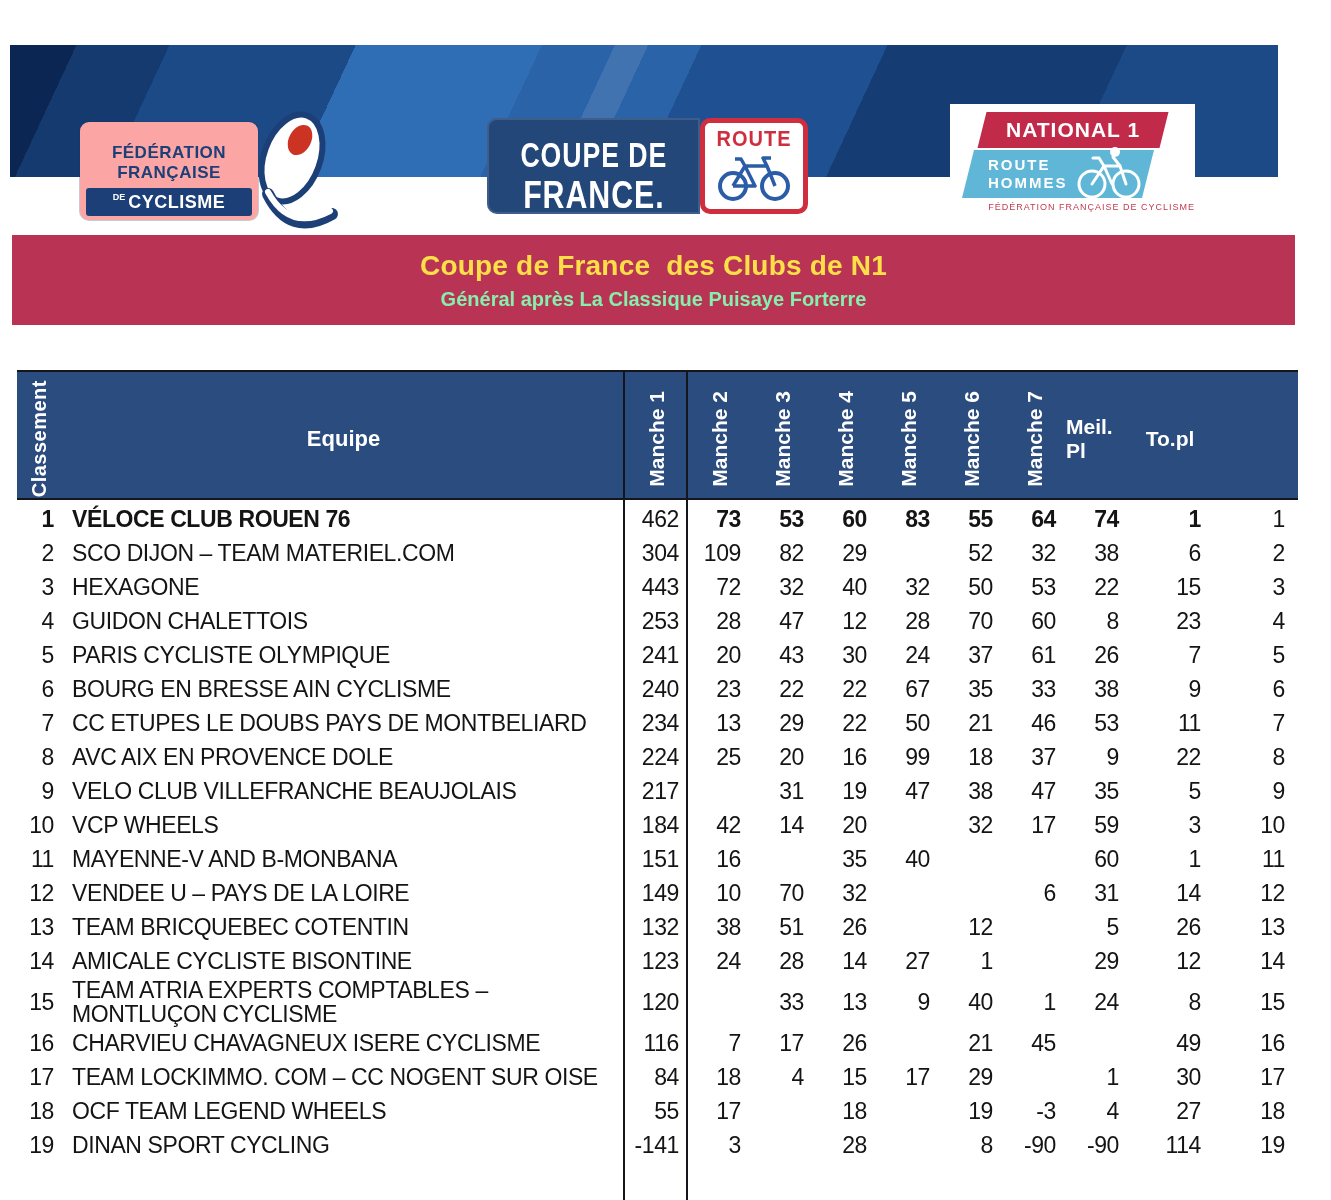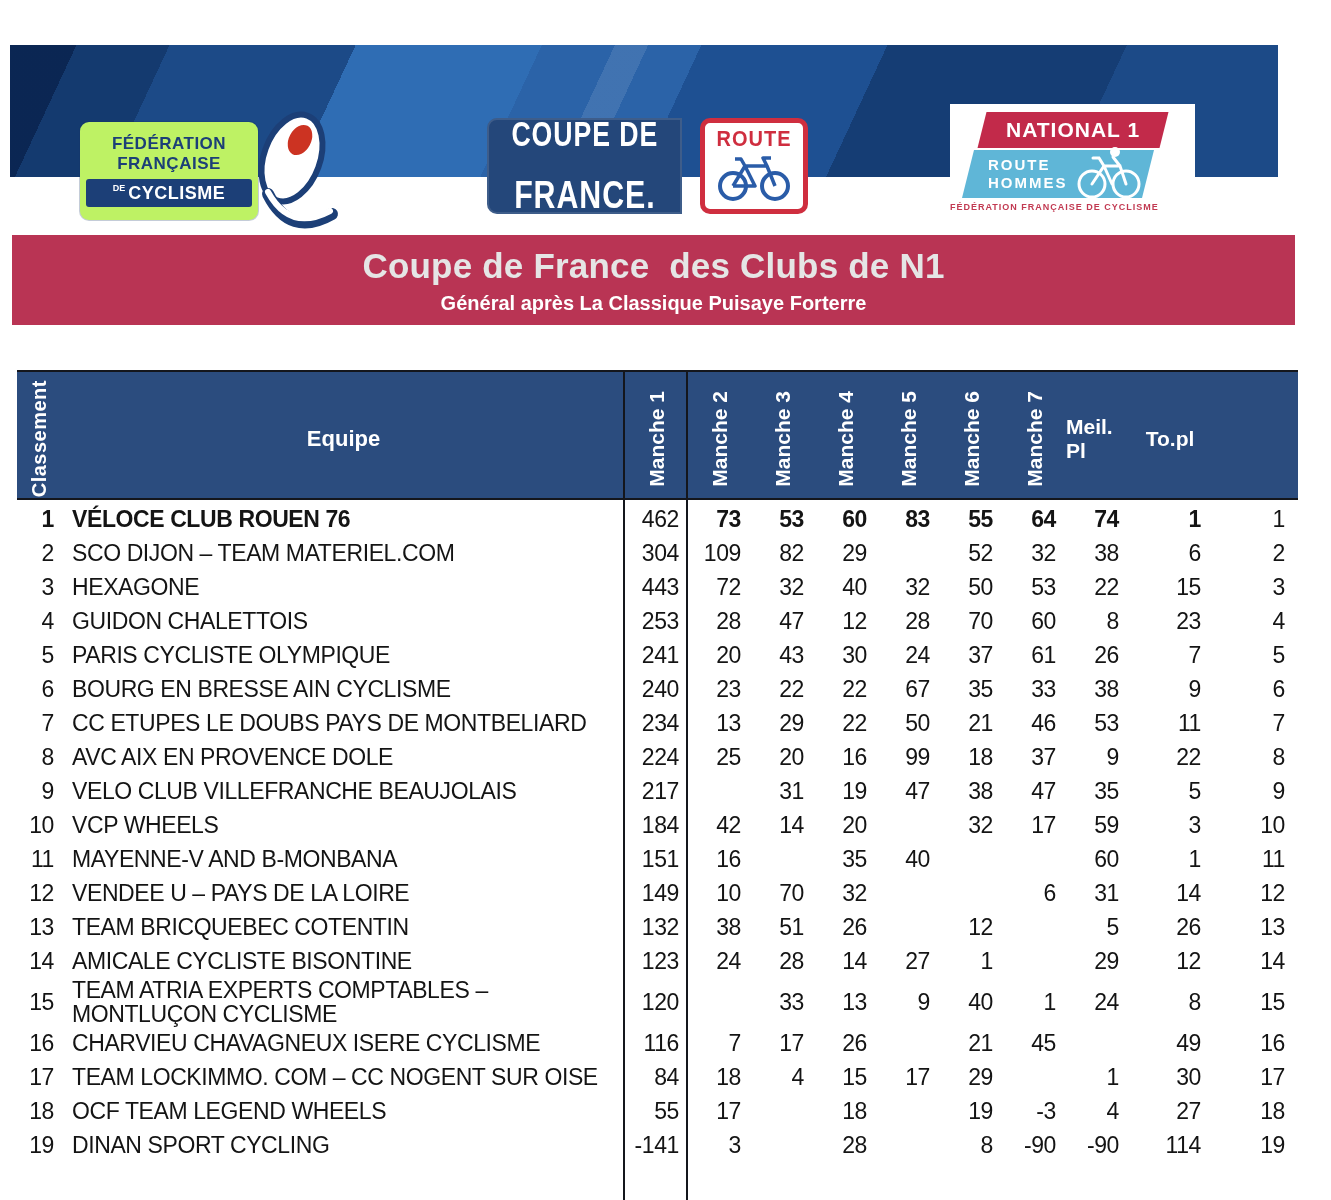--- a/index.html
+++ b/index.html
@@ -10,54 +10,54 @@
   
   .banner {
     position:absolute; left:10px; top:45px; width:1268px; height:132px;
     background:
       linear-gradient(115deg, rgba(10,36,80,.9) 0 5%, rgba(10,36,80,0) 5%),
       linear-gradient(115deg, transparent 0 45.5%, rgba(255,255,255,.10) 45.5% 48%, transparent 48%),
       linear-gradient(115deg,#143a6f 0 12%,#1c4a87 12% 26%,#2f6db4 26% 40%,#2b63a8 40% 52%,#1e5092 52% 66%,#153d74 66% 84%,#1c4a87 84% 100%);
   }
   
   .ffc-logo { position:absolute; left:80px; top:116px; width:250px; height:120px; }
-  .ffc-plate { position:absolute; left:0; top:6px; width:178px; height:98px; background:#bef264; border-radius:9px;
-    box-shadow:0 0 0 1px rgba(20,50,100,.25); padding-top:12px; text-align:center; }
+  .ffc-plate { position:absolute; left:0; top:6px; width:178px; height:98px; background:#fca5a5; border-radius:9px;
+    box-shadow:0 0 0 1px rgba(20,50,100,.25); padding-top:21px; text-align:center; }
   .ffc-l1,.ffc-l2 { color:#1c3f77; font-weight:700; font-size:17px; letter-spacing:.5px; line-height:1.15; }
   .ffc-bar { margin:6px 6px 0 6px; background:#1c3f77; border-radius:3px; height:28px;
     display:flex; align-items:center; justify-content:center; gap:3px; }
   .ffc-de { color:#fff; font-weight:700; font-size:9px; align-self:flex-start; margin-top:4px; }
   .ffc-l3 { color:#fff; font-weight:700; font-size:18px; letter-spacing:.5px; }
   .ffc-swoosh { position:absolute; left:160px; top:-10px; }
   
-  .coupe-plate { position:absolute; left:487px; top:118px; width:195px; height:96px; background:#24477a;
+  .coupe-plate { position:absolute; left:487px; top:118px; width:213px; height:96px; background:#24477a;
     border-radius:10px 0 0 10px; box-shadow:inset 0 0 0 2px rgba(255,255,255,.12);
-    display:flex; flex-direction:column; align-items:center; justify-content:space-between; }
+    display:flex; flex-direction:column; align-items:center; justify-content:flex-end; }
   .coupe-l1 { color:#fff; font-weight:700; font-size:29px; letter-spacing:1px; transform:scale(.92,1.18); }
   .coupe-l2 { color:#fff; font-weight:700; font-size:33px; letter-spacing:1px; transform:scale(.92,1.18); margin-top:4px; }
   .route-badge { position:absolute; left:700px; top:118px; width:108px; height:96px; background:#fff;
     border:5px solid #cf2e3f; border-radius:10px; display:flex; flex-direction:column; align-items:center; }
   .route-label { color:#cf2e3f; font-weight:700; font-size:20px; letter-spacing:1px; margin-top:4px; transform:scaleY(1.1); }
   
   .nat-plate { position:absolute; left:950px; top:104px; width:245px; height:110px; background:#fff; }
   .nat-red { position:absolute; left:32px; top:8px; width:182px; height:36px; background:#c22a4a;
     transform:skewX(-14deg); display:flex; align-items:center; justify-content:center; }
   .nat-title { color:#fff; font-weight:700; font-size:21px; letter-spacing:1px; transform:skewX(14deg); }
   .nat-blue { position:absolute; left:18px; top:46px; width:180px; height:48px; background:#5fb6d7;
     transform:skewX(-14deg); display:flex; align-items:center; }
   .nat-sub { transform:skewX(14deg); color:#fff; font-weight:700; font-size:15px; letter-spacing:2px; line-height:1.2; padding-left:20px; }
   .nat-cyclist { position:absolute; left:118px; top:40px; }
-  .nat-caption { position:absolute; left:0; bottom:2px; width:100%; text-align:left;
-    color:#c23a52; font-weight:700; font-size:9px; letter-spacing:1px; }
+  .nat-caption { position:absolute; left:0; bottom:2px; width:100%; text-align:right;
+    color:#c23a52; font-weight:400; font-size:9px; letter-spacing:1px; }
 
   
   .title-band { position:absolute; left:12px; top:235px; width:1283px; height:90px; background:#b93454;
     display:flex; flex-direction:column; align-items:center; justify-content:center; }
-  .title-band h1 { color:#e5e5e5; font-weight:700; font-size:35px; white-space:pre; letter-spacing:.2px; }
-  .title-band h2 { color:#ffffff; font-weight:700; font-size:20px; margin-top:6px; }
+  .title-band h1 { color:#fde047; font-weight:700; font-size:28px; white-space:pre; letter-spacing:.2px; }
+  .title-band h2 { color:#86efac; font-weight:700; font-size:20px; margin-top:6px; }
 
   
   .thead { position:absolute; left:17px; top:370px; width:1281px; height:130px; background:#2b4c7e;
     border-top:2px solid #14161c; border-bottom:2px solid #14161c;
     display:grid; grid-template-columns:45px 563px 63px repeat(7,63px) 82px 87px; }
   .thead .hc { display:flex; align-items:center; justify-content:center; color:#fff; font-weight:700;margin-top:8px; }
   .h-equipe { font-size:22px; }
   .h-total { font-size:22px; }
   .h-meil,.h-topl { font-size:21px; }
   .vlabel { writing-mode:vertical-rl; transform:rotate(180deg); color:#fff; font-weight:700; }

